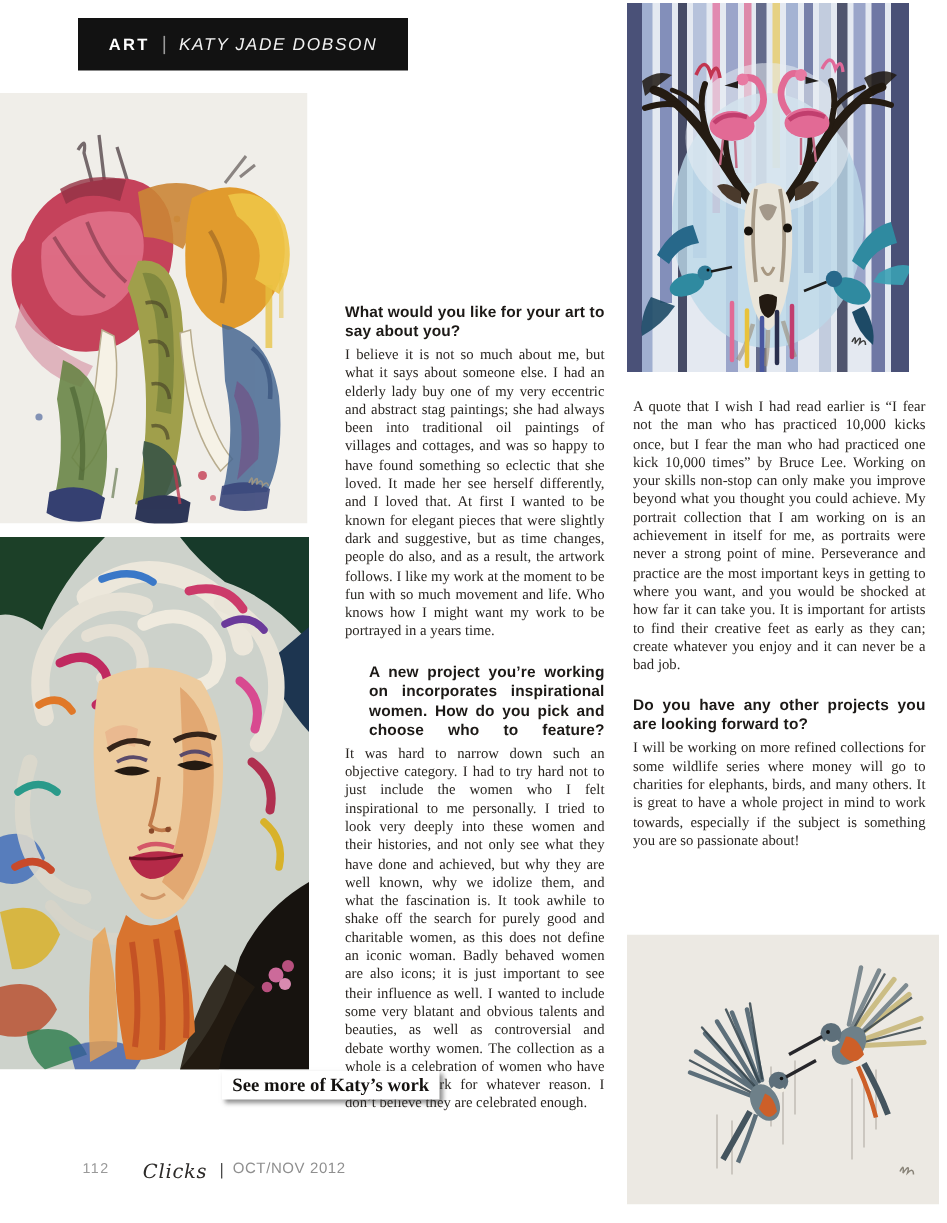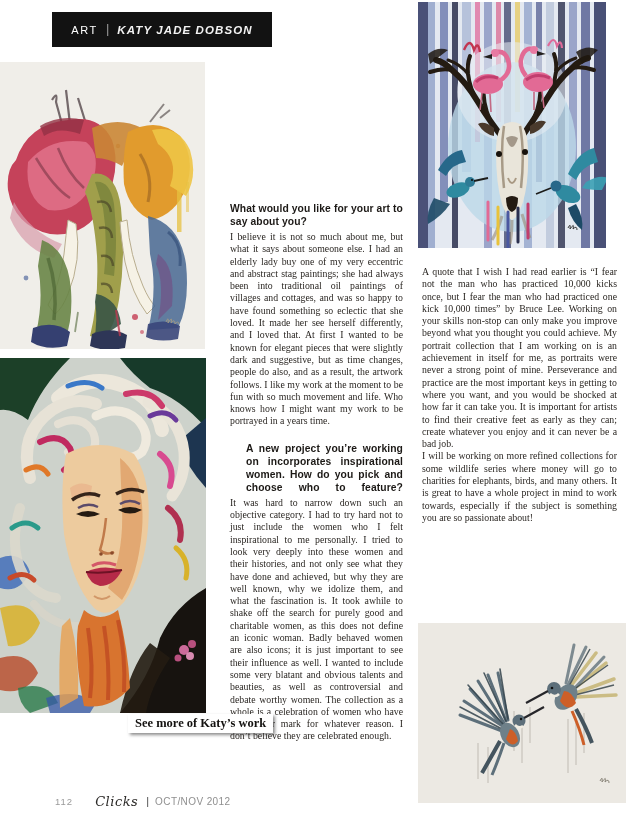--- a/index.html
+++ b/index.html
@@ -17,23 +17,23 @@
     position:relative;width:631px;height:815px;background:var(--page-bg);
     overflow:hidden;margin:0;
   }
   
   .banner{
     position:absolute;left:52px;top:12px;width:220px;height:35px;
     background:var(--banner-bg);color:var(--banner-text);
     display:flex;align-items:center;justify-content:center;gap:8px;
     font-family:"Liberation Sans",sans-serif;
   }
-  .banner .section{font-weight:400;font-size:11px;letter-spacing:1.6px;}
+  .banner .section{font-weight:700;font-size:11px;letter-spacing:1.6px;}
   .banner .bar{color:#9a9a9a;font-weight:300;font-size:13px;transform:translateY(-1px);}
-  .banner .artist{font-style:italic;font-weight:700;font-size:11.5px;letter-spacing:1.1px;color:#f2f2f2;}
+  .banner .artist{font-style:italic;font-weight:400;font-size:11.5px;letter-spacing:1.1px;color:#f2f2f2;}
   
   .art{position:absolute;margin:0;padding:0;}
   .art svg{display:block;width:100%;height:100%;}
   .art-elephant{left:0;top:62px;width:205px;height:287px;}
   .art-marilyn{left:0;top:358px;width:206px;height:355px;}
   .art-stag{left:418px;top:2px;width:188px;height:246px;}
   .art-kingfishers{left:418px;top:623px;width:208px;height:180px;}
   
   .col{position:absolute;color:var(--body-text);}
   .col-middle{left:230px;top:186px;width:173px;}
@@ -46,34 +46,34 @@
   }
   .col h3:first-child{margin-top:16px;}
   .col h3.stretch{text-align-last:justify;margin-left:16px;}
   .col p{
     font-size:9.8px;line-height:12.3px;text-align:justify;
     margin:0;hyphens:none;
   }
   
   .callout{
     position:absolute;left:128px;top:714px;width:185px;
-    display:flex;flex-direction:row;align-items:center;
+    display:flex;flex-direction:column;align-items:center;
   }
   .callout-line{
     display:inline-block;background:#fff;color:#141210;
     font-family:"Liberation Serif",serif;font-weight:700;font-size:12.5px;
     line-height:15px;padding:2px 7px;
     box-shadow:2px 2px 3px rgba(50,50,50,.55);
     white-space:nowrap;
   }
   .callout-line + .callout-line{margin-top:-1px;}
   
   .footer{
-    position:absolute;left:55px;top:791px;height:20px;
-    display:flex;align-items:center;
+    position:absolute;left:55px;top:774px;height:20px;
+    display:flex;align-items:flex-start;
     font-family:"Liberation Sans",sans-serif;
   }
   .footer .pagenum{font-size:9.5px;color:#9a9a9a;letter-spacing:1px;}
   .footer .mag{
     font-family:"DejaVu Serif",serif;font-style:italic;font-weight:400;
     font-size:13px;color:#2c2a28;margin-left:22px;letter-spacing:.5px;
   }
   .footer .fbar{color:#4a4a4a;font-size:11px;margin:0 6px 0 8px;}
   .footer .issue{font-size:10px;color:var(--muted-text);letter-spacing:.4px;}
 </style>
@@ -348,20 +348,21 @@
 
   <section class="col col-middle">
     <h3>What would you like for your art to say about you?</h3>
     <p>I believe it is not so much about me, but what it says about someone else. I had an elderly lady buy one of my very eccentric and abstract stag paintings; she had always been into traditional oil paintings of villages and cottages, and was so happy to have found something so eclectic that she loved. It made her see herself differently, and I loved that. At first I wanted to be known for elegant pieces that were slightly dark and suggestive, but as time changes, people do also, and as a result, the artwork follows. I like my work at the moment to be fun with so much movement and life. Who knows how I might want my work to be portrayed in a years time.</p>
     <h3 class="stretch">A new project you’re working on incorporates inspirational women. How do you pick and choose who to feature?</h3>
     <p>It was hard to narrow down such an objective category. I had to try hard not to just include the women who I felt inspirational to me personally. I tried to look very deeply into these women and their histories, and not only see what they have done and achieved, but why they are well known, why we idolize them, and what the fascination is. It took awhile to shake off the search for purely good and charitable women, as this does not define an iconic woman. Badly behaved women are also icons; it is just important to see their influence as well. I wanted to include some very blatant and obvious talents and beauties, as well as controversial and debate worthy women. The collection as a whole is a celebration of women who have made their mark for whatever reason. I don’t believe they are celebrated enough.</p>
   </section>
 
   <section class="col col-right">
     <p>A quote that I wish I had read earlier is “I fear not the man who has practiced 10,000 kicks once, but I fear the man who had practiced one kick 10,000 times” by Bruce Lee. Working on your skills non-stop can only make you improve beyond what you thought you could achieve. My portrait collection that I am working on is an achievement in itself for me, as portraits were never a strong point of mine. Perseverance and practice are the most important keys in getting to where you want, and you would be shocked at how far it can take you. It is important for artists to find their creative feet as early as they can; create whatever you enjoy and it can never be a bad job.</p>
+    <h3>Do you have any other projects you are looking forward to?</h3>
     <p>I will be working on more refined collections for some wildlife series where money will go to charities for elephants, birds, and many others. It is great to have a whole project in mind to work towards, especially if the subject is something you are so passionate about!</p>
   </section>
 
   <div class="callout">
     <span class="callout-line">See more of Katy’s work</span>
   </div>
 
   <footer class="footer">
     <span class="pagenum">112</span>
     <span class="mag">Clicks</span>

